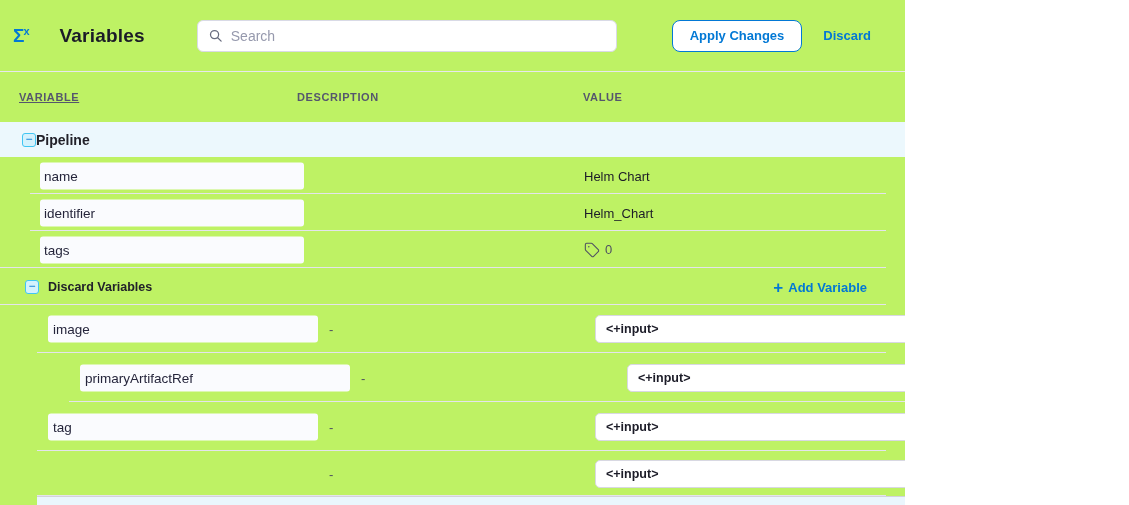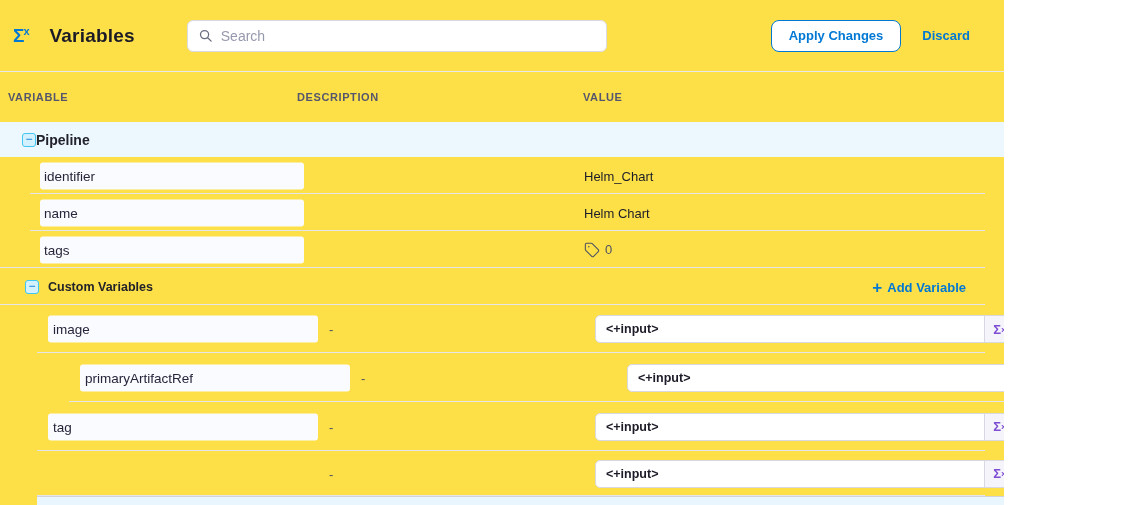--- a/index.html
+++ b/index.html
@@ -1,44 +1,44 @@
 <!DOCTYPE html>
 <html><head>
 <meta charset="utf-8">
 <style>
   * { margin:0; padding:0; box-sizing:border-box; }
   body { font-family:"Liberation Sans", sans-serif; background:#ffffff; }
-  .app { position:relative; width:1004px; height:505px; background:#fde047; overflow:hidden; }
+  .app { position:relative; width:905px; height:505px; background:#bef264; overflow:hidden; }
 
   
   .topbar { height:72px; border-bottom:1px solid #e7e7ee; display:flex; align-items:center;
             padding:0 34px 0 13px; }
   .sigma-big { color:#0278d5; font-weight:700; font-size:19px; line-height:1; white-space:nowrap; }
   .sigma-big .sup { font-size:11px; font-weight:700; vertical-align:super; margin-left:-1px; }
-  .page-title { font-size:19px; font-weight:700; color:#1b1b28; margin-left:20px; letter-spacing:.2px; }
+  .page-title { font-size:19px; font-weight:700; color:#1b1b28; margin-left:30px; letter-spacing:.2px; }
   .searchbox { margin-left:52px; width:420px; height:32px; border:1px solid #d9dae6; border-radius:6px;
                display:flex; align-items:center; padding:0 10px; background:#fff; }
   .searchbox svg { flex:none; }
   .searchbox input { border:none; outline:none; flex:1; margin-left:8px; font-size:14px; color:#22222a;
                      font-family:"Liberation Sans", sans-serif; background:transparent; }
   .searchbox input::placeholder { color:#9699ad; }
   .top-right { margin-left:auto; display:flex; align-items:center; gap:21px; }
   .apply-btn { border:1px solid #0278d5; color:#0278d5; background:#fff; border-radius:8px; height:32px;
                padding:0 17px; font-size:13px; font-weight:700; font-family:"Liberation Sans", sans-serif;
                cursor:pointer; white-space:nowrap; }
   .discard-link { color:#0278d5; font-size:13px; font-weight:600; cursor:pointer; text-decoration:none; white-space:nowrap; }
 
   
   .row { position:relative; width:100%; }
   .row .line { position:absolute; right:19px; bottom:0; height:1px; background:#e4e4ec; }
 
   .colheads { height:50px; }
   .colheads span { position:absolute; top:50%; transform:translateY(-50%); font-size:11px; font-weight:700;
                    color:#55566d; letter-spacing:.6px; }
-  .ch-var { left:8px; } .ch-desc { left:297px; } .ch-val { left:583px; }
+  .ch-var { left:19px;text-decoration:underline; } .ch-desc { left:297px; } .ch-val { left:583px; }
 
   .section-row { height:35px; display:flex; align-items:center; }
   .section-row.highlight { background:#ecf8fd; }
   .collapse-box { width:14px; height:14px; border:1px solid #41c6f3; background:#d4f2fd; border-radius:3px;
                   color:#0278d5; font-size:12px; line-height:11px; text-align:center; cursor:pointer; flex:none; }
   .sec-label-lg { font-size:14px; font-weight:700; color:#22222a; }
   .sec-label-sm { font-size:12.5px; font-weight:600; color:#22222a; margin-left:9px; }
   .add-variable { position:absolute; right:38px; top:50%; transform:translateY(-50%); color:#0278d5;
                   font-size:13px; font-weight:600; cursor:pointer; display:flex; align-items:center; }
   .add-variable .plus { font-size:17px; font-weight:600; margin-right:5px; line-height:1; }
@@ -98,31 +98,31 @@
     <span class="ch-val">VALUE</span>
   </div>
 
   <div class="row section-row highlight" style="padding-left:22px;">
     <span class="collapse-box">−</span>
     <span class="sec-label-lg">Pipeline</span>
   </div>
 
   <div class="row child-row">
     <div class="pill pill-pipe">
-        <span>identifier</span>
-      </div>
-    <span class="cell-val">Helm_Chart</span>
+        <span>name</span>
+      </div>
+    <span class="cell-val">Helm Chart</span>
     <div class="line" style="left:30px;"></div>
   </div>
 
   <div class="row child-row">
     <div class="pill pill-pipe">
-        <span>name</span>
-      </div>
-    <span class="cell-val">Helm Chart</span>
+        <span>identifier</span>
+      </div>
+    <span class="cell-val">Helm_Chart</span>
     <div class="line" style="left:30px;"></div>
   </div>
 
   <div class="row child-row">
     <div class="pill pill-pipe">
         <span>tags</span>
       </div>
     <span class="cell-val">
       <span class="tag-count">
         <svg width="16" height="16" viewBox="0 0 24 24" fill="none" stroke="#4f5162" stroke-width="1.6" stroke-linejoin="round">
@@ -130,21 +130,21 @@
           <circle cx="7.2" cy="7.2" r="1.1" fill="#4f5162" stroke="none"></circle>
         </svg>
         <span>0</span>
       </span>
     </span>
     <div class="line" style="left:0;"></div>
   </div>
 
   <div class="row section-row" style="height:37px; padding-left:25px;">
     <span class="collapse-box">−</span>
-    <span class="sec-label-sm">Custom Variables</span>
+    <span class="sec-label-sm">Discard Variables</span>
     <span class="add-variable">
       <span class="plus">+</span>
       <span>Add Variable</span>
     </span>
     <div class="line" style="left:0;"></div>
   </div>
 
   <div class="row custom-row">
     <div class="pill pill-custom">
         <span>image</span>

